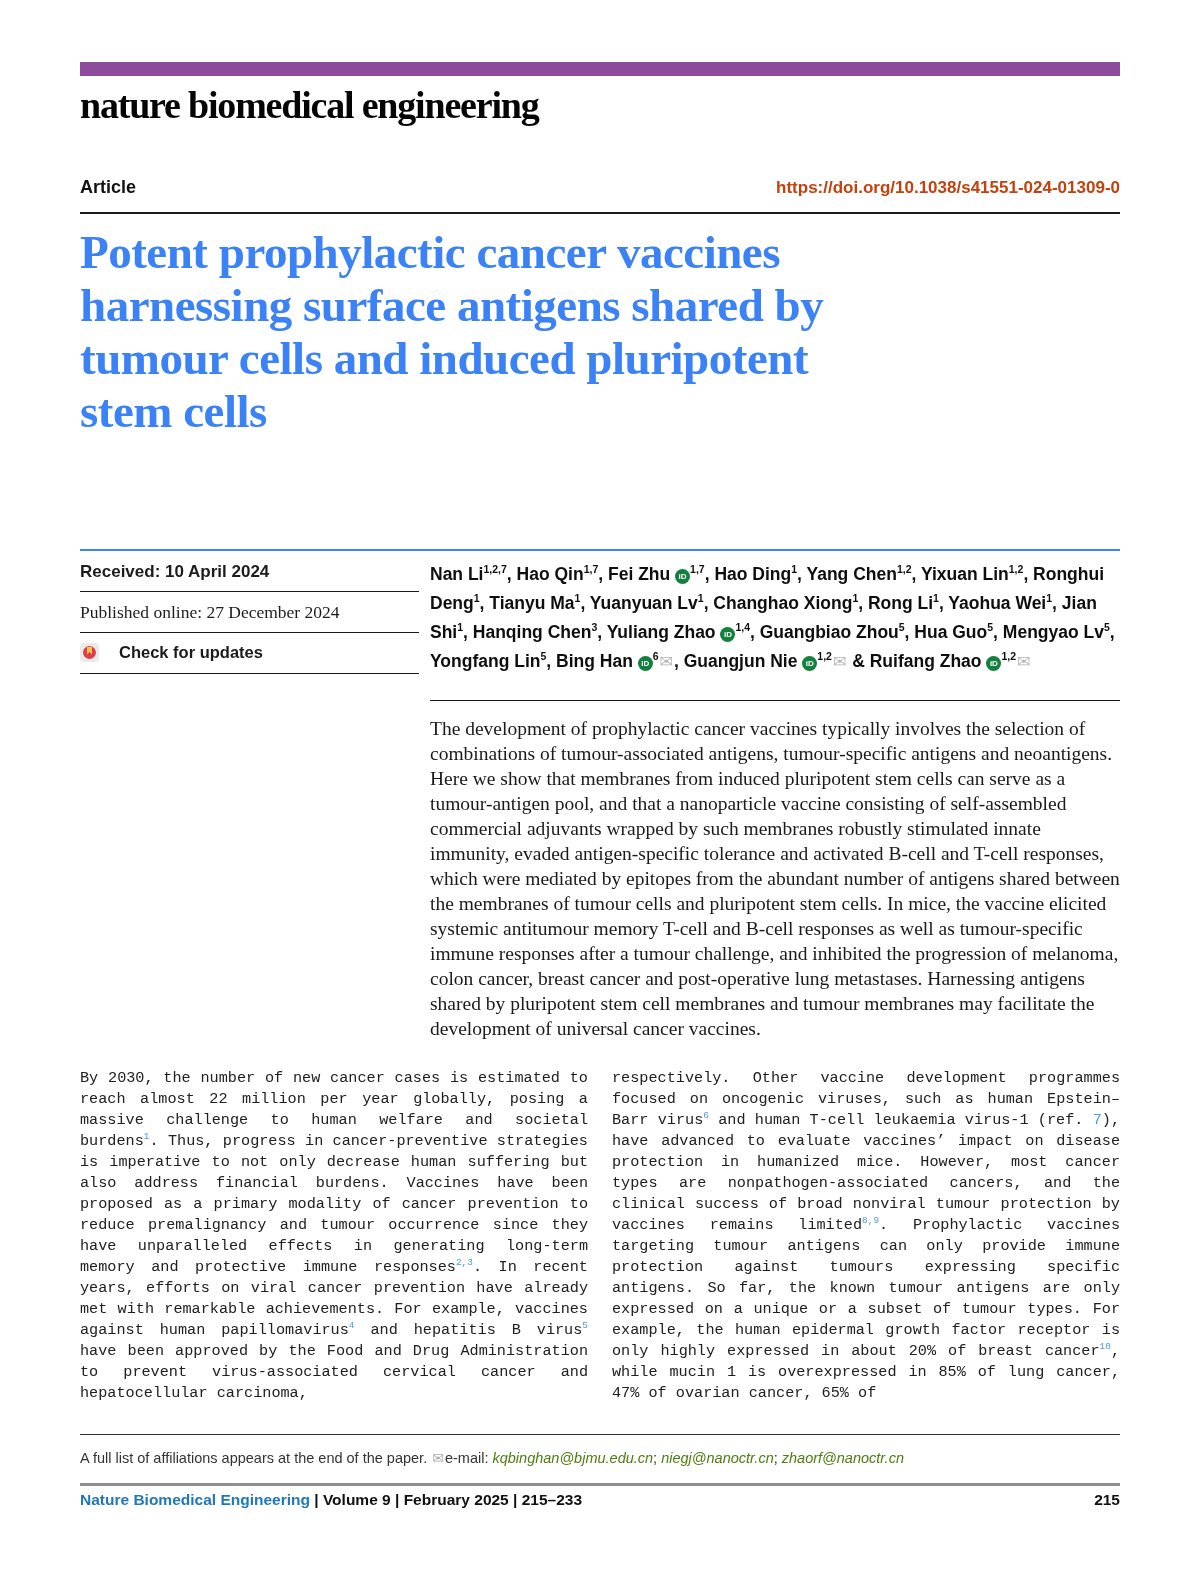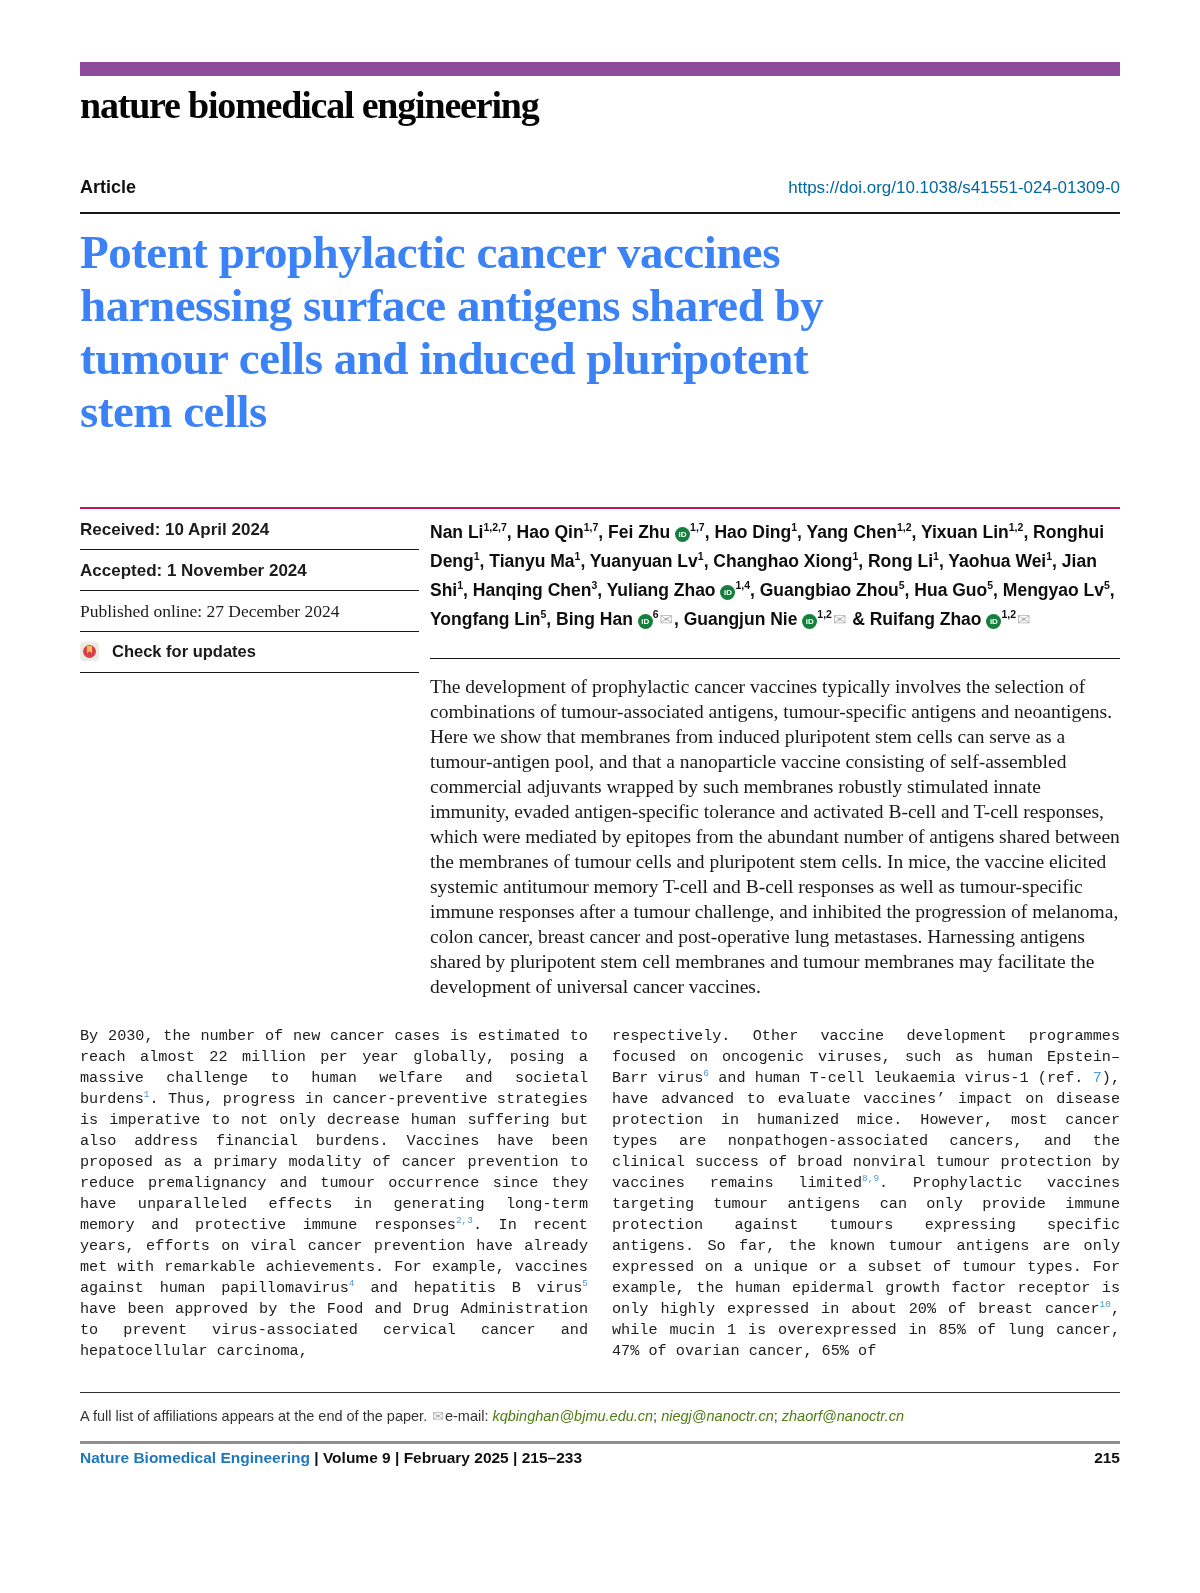--- a/index.html
+++ b/index.html
@@ -8,39 +8,39 @@
     box-sizing:border-box;padding:0 80px;position:relative;overflow:hidden;
     font-family:"Liberation Sans",sans-serif;color:#1a1a1a;
   }
   .brand-bar{margin-top:62px;height:14px;background:#8e4a9b;}
   .journal-logo{
     margin-top:7px;font-family:"Liberation Serif",serif;font-weight:700;
     font-size:38px;letter-spacing:-1.2px;color:#050505;line-height:1.2;
   }
   .article-row{display:flex;justify-content:space-between;align-items:baseline;margin-top:48px;}
   .article-label{font-size:18px;font-weight:700;color:#111;}
-  .doi-link{font-size:17px;font-weight:400;color:#0369a1;cursor:pointer;text-align:center;}
+  .doi-link{font-size:17px;font-weight:700;color:#c2410c;cursor:pointer;text-align:center;}
   .title-rule{margin-top:14px;border-top:2px solid #1a1a1a;height:0;}
   .page-title{
     margin:12px 0 0;font-family:"Liberation Serif",serif;font-weight:700;
     font-size:47px;line-height:53px;letter-spacing:-0.5px;color:#3b82f6;
   }
   .page-title span{display:block;}
 
   .info-grid{
     display:grid;grid-template-columns:339px 690px;column-gap:11px;
-    margin-top:69px;border-top:2px solid #be185d;
+    margin-top:111px;border-top:2px solid #3b82f6;
   }
   .meta-row{
     padding:10px 0 9px;border-bottom:1.5px solid #1a1a1a;
     font-size:17px;font-weight:600;color:#1c1c1c;line-height:21px;
   }
   .meta-row.serif{font-family:"Liberation Serif",serif;font-weight:400;font-size:17.5px;}
   .check-row{
-    display:flex;align-items:flex-end;gap:13px;padding:10px 0 11px;
+    display:flex;align-items:flex-end;gap:20px;padding:10px 0 11px;
     border-bottom:1.5px solid #1a1a1a;font-size:16.5px;font-weight:600;cursor:pointer;
   }
   .crossmark{width:19px;height:19px;border-radius:4px;background:#eceae7;position:relative;flex:0 0 auto;}
   .crossmark::before{content:"";position:absolute;left:3px;top:3px;width:13px;height:13px;border-radius:50%;background:#d8404d;}
   .crossmark::after{
     content:"";position:absolute;left:7px;top:4px;width:5px;height:8px;background:#f6c14b;
     clip-path:polygon(0 0,100% 0,100% 100%,50% 68%,0 100%);
   }
 
   .authors-cell{padding-top:9px;}
@@ -100,21 +100,20 @@
   <h1 class="page-title">
     <span>Potent prophylactic cancer vaccines</span>
     <span>harnessing surface antigens shared by</span>
     <span>tumour cells and induced pluripotent</span>
     <span>stem cells</span>
   </h1>
 
   <div class="info-grid">
     <div class="meta-col">
       <div class="meta-row">Received: 10 April 2024</div>
-      <div class="meta-row">Accepted: 1 November 2024</div>
       <div class="meta-row serif">Published online: 27 December 2024</div>
       <div class="check-row">
         <span class="crossmark"></span>
         <span>Check for updates</span>
       </div>
     </div>
     <div class="authors-cell">
       <div class="author-list"><span>Nan Li</span><sup>1,2,7</sup><span>, Hao Qin</span><sup>1,7</sup><span>, Fei Zhu </span><span class="orcid-icon">iD</span><sup>1,7</sup><span>, Hao Ding</span><sup>1</sup><span>, Yang Chen</span><sup>1,2</sup><span>, Yixuan Lin</span><sup>1,2</sup><span>, Ronghui Deng</span><sup>1</sup><span>, Tianyu Ma</span><sup>1</sup><span>, Yuanyuan Lv</span><sup>1</sup><span>, Changhao Xiong</span><sup>1</sup><span>, Rong Li</span><sup>1</sup><span>, Yaohua Wei</span><sup>1</sup><span>, Jian Shi</span><sup>1</sup><span>, Hanqing Chen</span><sup>3</sup><span>, Yuliang Zhao </span><span class="orcid-icon">iD</span><sup>1,4</sup><span>, Guangbiao Zhou</span><sup>5</sup><span>, Hua Guo</span><sup>5</sup><span>, Mengyao Lv</span><sup>5</sup><span>, Yongfang Lin</span><sup>5</sup><span>, Bing Han </span><span class="orcid-icon">iD</span><sup>6</sup><span class="mail-icon">✉</span><span>, Guangjun Nie </span><span class="orcid-icon">iD</span><sup>1,2</sup><span class="mail-icon">✉</span><span> &amp; Ruifang Zhao </span><span class="orcid-icon">iD</span><sup>1,2</sup><span class="mail-icon">✉</span></div>
       <p class="abstract-text">The development of prophylactic cancer vaccines typically involves the selection of combinations of tumour-associated antigens, tumour-specific antigens and neoantigens. Here we show that membranes from induced pluripotent stem cells can serve as a tumour-antigen pool, and that a nanoparticle vaccine consisting of self-assembled commercial adjuvants wrapped by such membranes robustly stimulated innate immunity, evaded antigen-specific tolerance and activated B-cell and T-cell responses, which were mediated by epitopes from the abundant number of antigens shared between the membranes of tumour cells and pluripotent stem cells. In mice, the vaccine elicited systemic antitumour memory T-cell and B-cell responses as well as tumour-specific immune responses after a tumour challenge, and inhibited the progression of melanoma, colon cancer, breast cancer and post-operative lung metastases. Harnessing antigens shared by pluripotent stem cell membranes and tumour membranes may facilitate the development of universal cancer vaccines.</p>
     </div>

